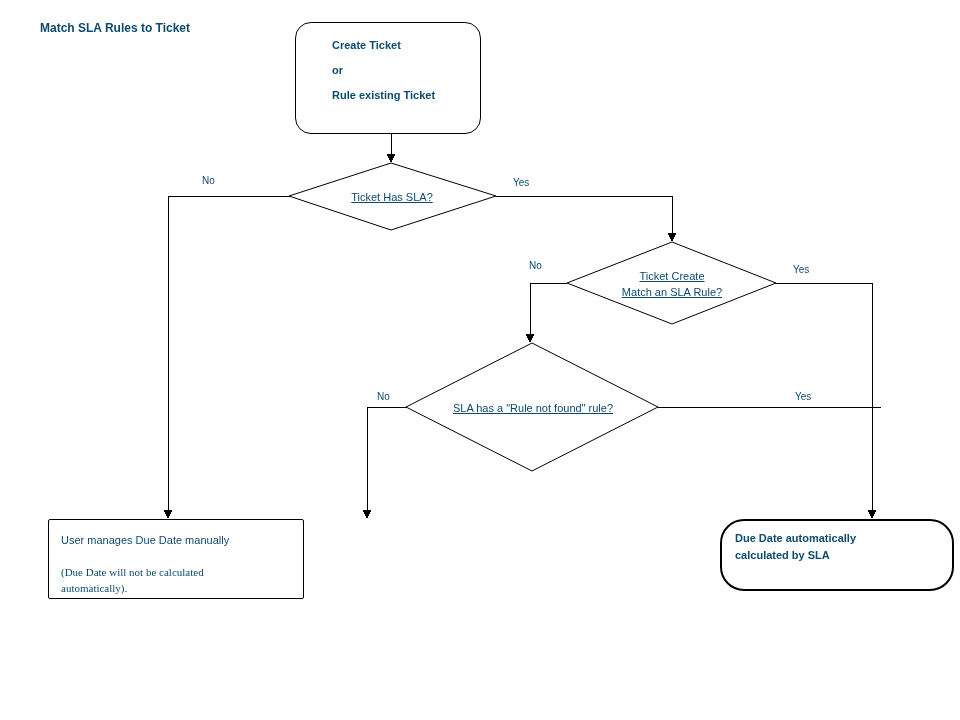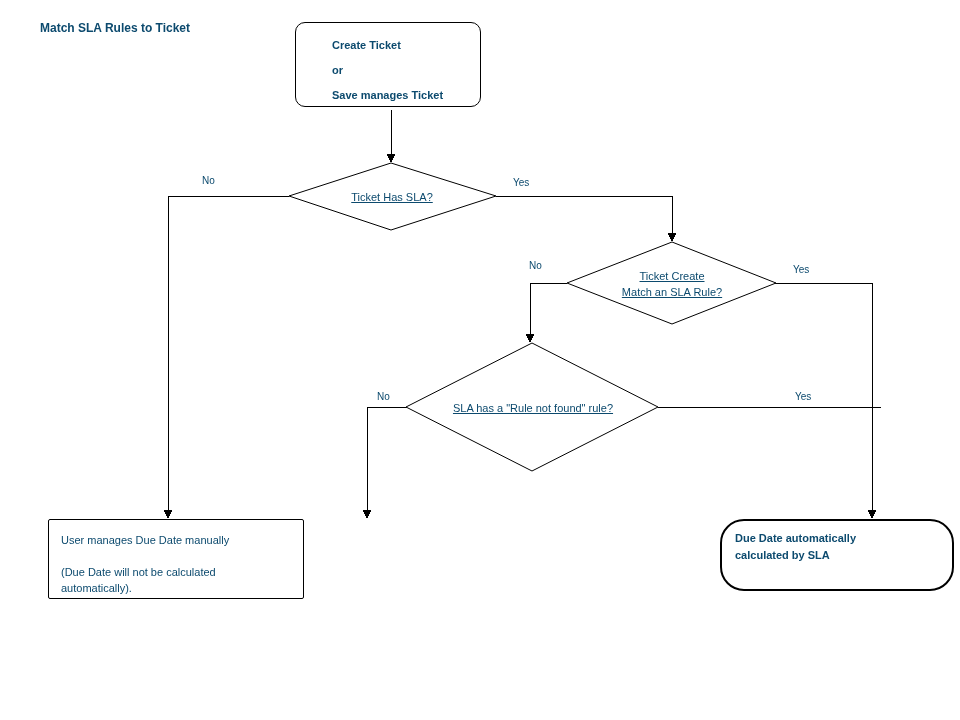--- a/index.html
+++ b/index.html
@@ -28,33 +28,33 @@
     position: absolute;
     box-sizing: border-box;
     background: #ffffff;
     border: 1px solid #000000;
     font-size: 11px;
     line-height: 16px;
   }
   .box .line { white-space: nowrap; }
   #start-node {
     left: 295px; top: 22px;
-    width: 186px; height: 85px;
-    border-radius: 10px;
+    width: 186px; height: 112px;
+    border-radius: 16px;
     font-weight: bold;
     padding: 10px 0 0 36px;
     line-height: 25px;
   }
   #outcome-manual {
     left: 48px; top: 519px;
     width: 256px; height: 80px;
     border-radius: 2px;
     padding: 12px 8px 12px 12px;
   }
-  #outcome-manual .para2 { margin-top: 16px; }
+  #outcome-manual .para2 { margin-top: 16px; font-family: Liberation Serif, serif; }
   #outcome-no-due-date {
     left: 330px; top: 519px;
     width: 278px; height: 80px;
     border-radius: 12px;
     padding: 8px 8px 0 14px;
     line-height: 25px;
   }
   #outcome-auto {
     left: 720px; top: 519px;
     width: 234px; height: 72px;
@@ -119,21 +119,21 @@
       <polygon points="672,242 776,283 672,324 567,283"></polygon>
       <polygon points="532,343 658,407 532,471 406,407"></polygon>
     </g>
   </svg>
 
   <div class="title">Match SLA Rules to Ticket</div>
 
   <div class="box" id="start-node">
     <div class="line">Create Ticket</div>
     <div class="line">or</div>
-    <div class="line">Save manages Ticket</div>
+    <div class="line">Rule existing Ticket</div>
   </div>
 
   <div class="diamond-label" id="d1-label">Ticket Has SLA?</div>
   <div class="diamond-label" id="d2-label">
     <div class="line">Ticket Create</div>
     <div class="line">Match an SLA Rule?</div>
   </div>
   <div class="diamond-label" id="d3-label">SLA has a "Rule not found" rule?</div>
 
   <div class="edge-label" id="d1-no-label">No</div>

